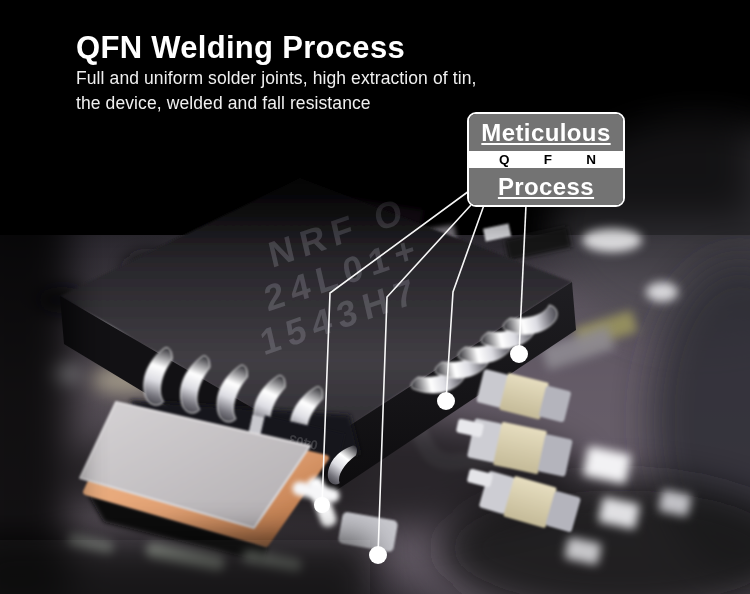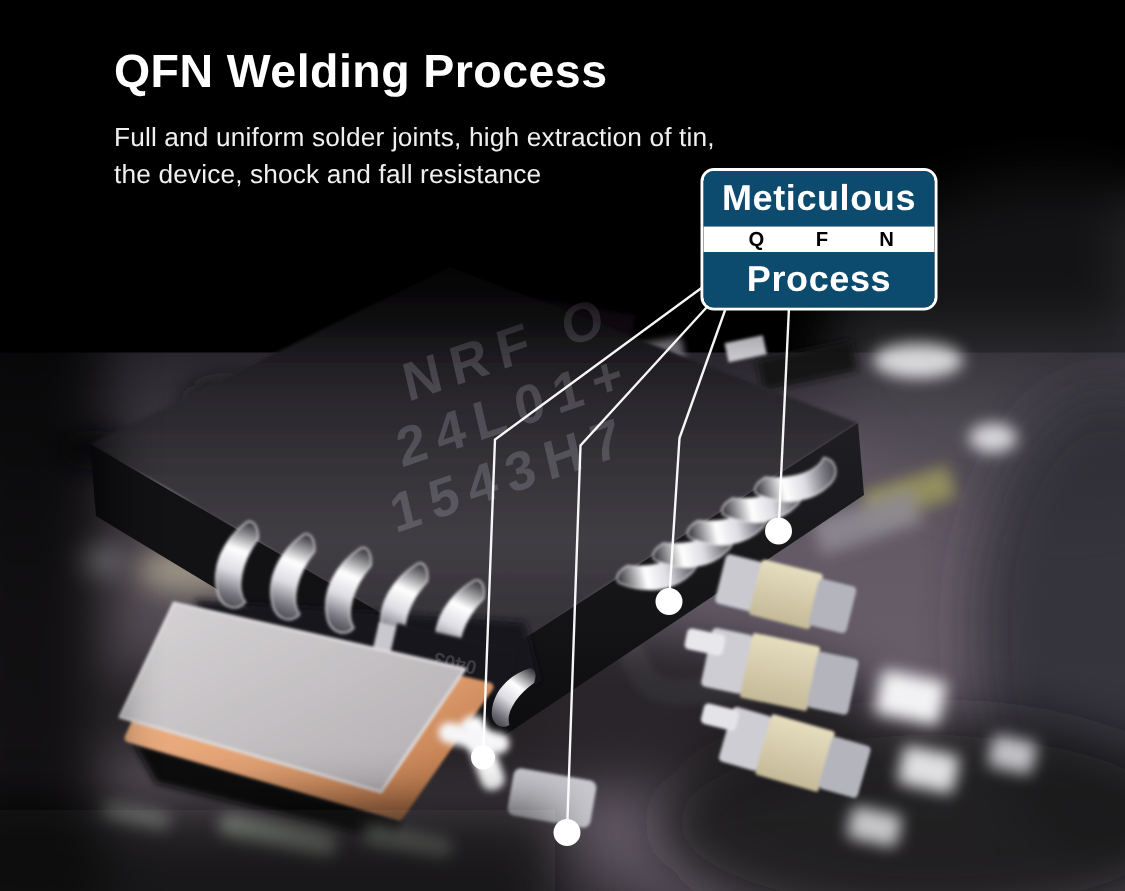--- a/index.html
+++ b/index.html
@@ -6,35 +6,35 @@
   .stage{
     position:relative;width:750px;height:594px;overflow:hidden;
     background:#000;font-family:"Liberation Sans",sans-serif;
   }
   .scene{position:absolute;left:0;top:0;}
   
   .header{position:absolute;left:76px;top:30px;width:420px;color:#f5f5f5;}
   .header h1{
     margin:0;font-size:31px;font-weight:700;letter-spacing:.3px;color:#fff;
   }
-  .subtitle{margin-top:13px;}
+  .subtitle{}
   .subtitle .line{
     display:block;font-size:17.5px;line-height:25px;font-weight:400;color:#f0f0f0;
     letter-spacing:.1px;
   }
   
   .callout{
     position:absolute;left:467px;top:112px;width:158px;height:95px;
     border:2px solid #fff;border-radius:9px;overflow:hidden;
     box-sizing:border-box;background:#101010;
     display:flex;flex-direction:column;
   }
   .callout-top,.callout-bottom{
     flex:1;display:flex;align-items:center;justify-content:center;
-    background:#0c4a6e;color:#fff;font-size:24px;font-weight:600;letter-spacing:.4px;
+    background:#737373;color:#fff;font-size:24px;font-weight:600;letter-spacing:.4px;text-decoration:underline;
   }
   .callout-mid{
     height:17px;flex:0 0 17px;background:#fff;color:#000;
     display:flex;align-items:center;justify-content:space-between;
     padding:0 27px 0 30px;font-size:13.5px;font-weight:700;
   }
   .callout-mid span{line-height:17px;}
 </style>
 </head>
 <body>
@@ -227,21 +227,21 @@
       <circle cx="378" cy="555" r="9"></circle>
       <circle cx="446" cy="401" r="9"></circle>
       <circle cx="519" cy="354" r="9"></circle>
     </g>
   </svg>
 
   <div class="header">
     <h1>QFN Welding Process</h1>
     <div class="subtitle">
       <span class="line">Full and uniform solder joints, high extraction of tin,</span>
-      <span class="line">the device, shock and fall resistance</span>
+      <span class="line">the device, welded and fall resistance</span>
     </div>
   </div>
 
   <div class="callout">
     <div class="callout-top">Meticulous</div>
     <div class="callout-mid">
       <span>Q</span>
       <span>F</span>
       <span>N</span>
     </div>

